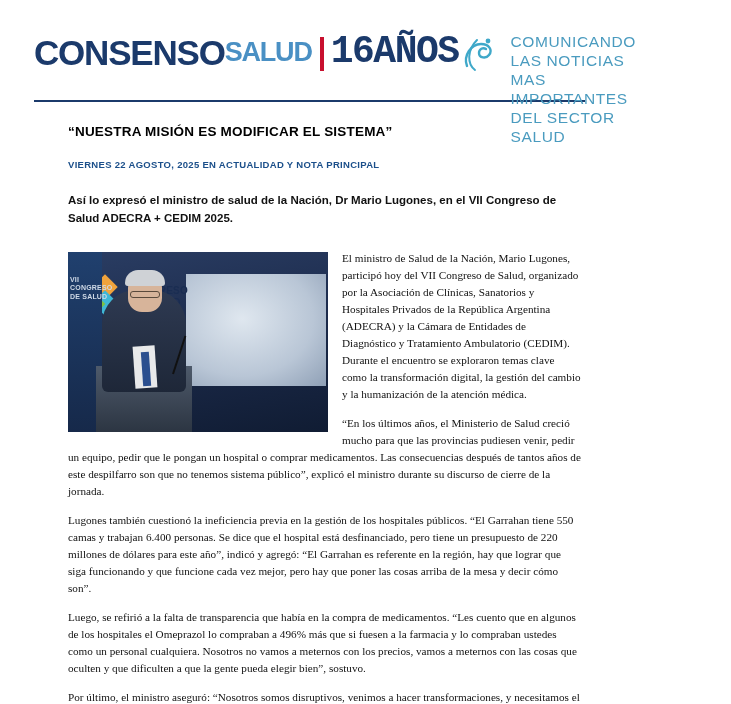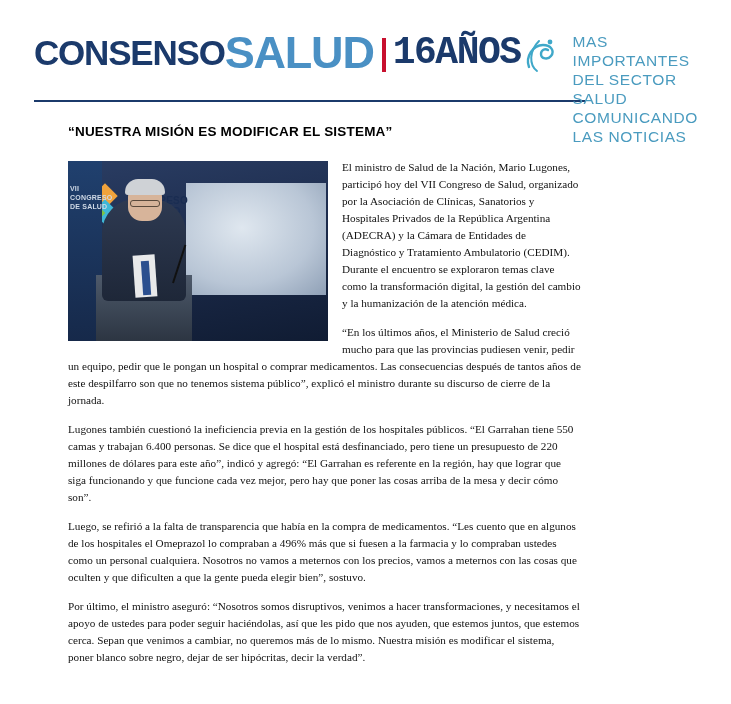--- a/index.html
+++ b/index.html
@@ -38,21 +38,21 @@
   .logo-consenso {
     font-family: "Liberation Sans", sans-serif;
     font-size: 35px;
     font-weight: bold;
     letter-spacing: -1.2px;
     color: #1b3a6b;
     line-height: 1;
   }
   .logo-salud {
     font-family: "Liberation Sans", sans-serif;
-    font-size: 45px;
+    font-size: 27px;
     font-weight: bold;
     letter-spacing: -1.2px;
     color: #4a90c4;
     line-height: 1;
   }
   .logo-bar {
     display: inline-block;
     width: 4px;
     height: 34px;
     background: #c8102e;
@@ -264,28 +264,30 @@
       <span class="logo-anniv">16AÑOS</span>
       <span class="logo-swirl">
         <svg width="36" height="40" viewBox="0 0 36 40" aria-hidden="true">
           <path d="M6 34 C2 24, 10 12, 20 12 C28 12, 32 18, 28 23 C25 27, 18 26, 18 21 C18 17, 22 15, 25 17" fill="none" stroke="#3fa8c9" stroke-width="2.4" stroke-linecap="round"></path>
           <path d="M14 38 C6 32, 6 18, 16 8" fill="none" stroke="#3fa8c9" stroke-width="2" stroke-linecap="round"></path>
           <circle cx="27" cy="9" r="2.4" fill="#3fa8c9"></circle>
         </svg>
       </span>
     </div>
     <div class="tagline">
+      <div>COMUNICANDO LAS NOTICIAS</div>
       <div>MAS IMPORTANTES DEL SECTOR SALUD</div>
-      <div>COMUNICANDO LAS NOTICIAS</div>
     </div>
   </header>
   <div class="rule"></div>
 
   <main class="article">
     <h1 class="headline">“NUESTRA MISIÓN ES MODIFICAR EL SISTEMA”</h1>
+    <div class="meta">VIERNES 22 AGOSTO, 2025 EN  ACTUALIDAD Y NOTA PRINCIPAL</div>
+    <div class="standfirst">Así lo expresó el ministro de salud de la Nación, Dr Mario Lugones, en el VII Congreso de Salud ADECRA + CEDIM 2025.</div>
 
     <div class="body-wrap">
 
       <figure class="figure">
         <span class="sky"></span>
         <span class="screen"></span>
         <span class="cube">
           <i class="c1"></i>
             <i class="c2"></i>
             <i class="c3"></i>

